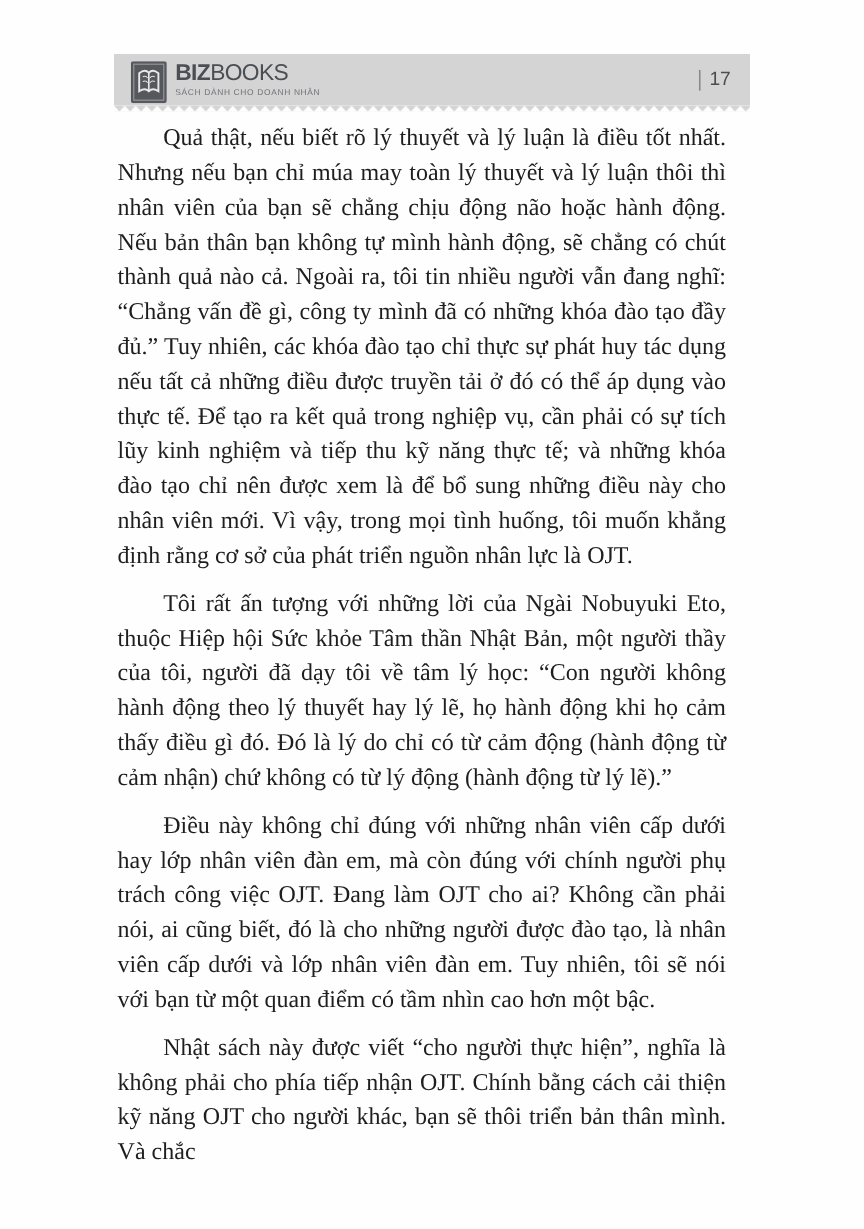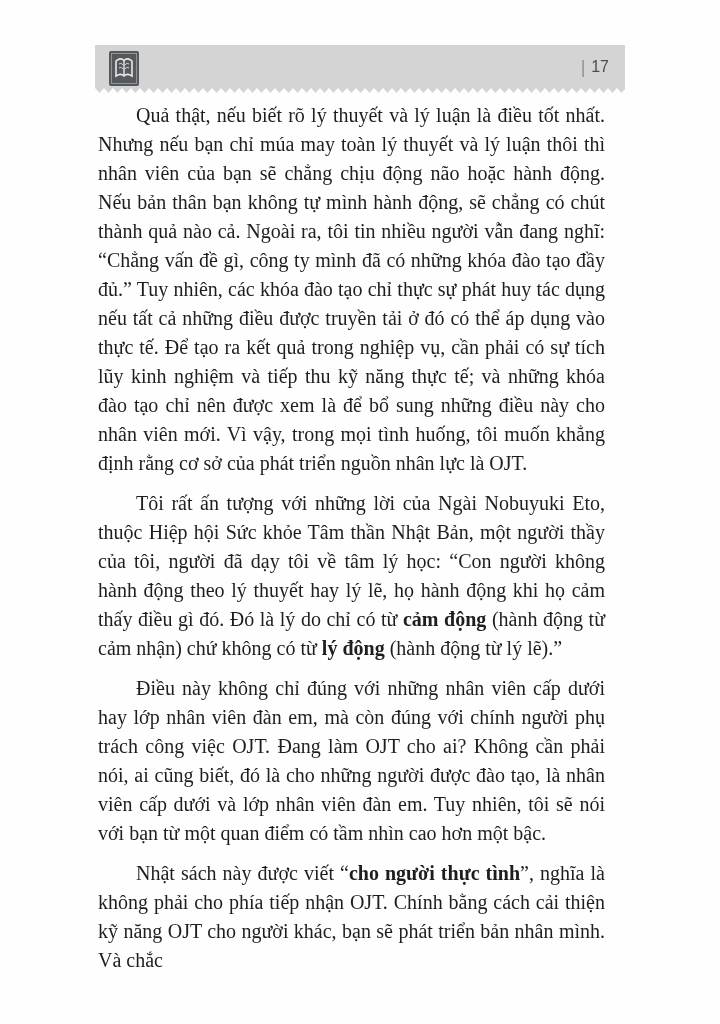--- a/index.html
+++ b/index.html
@@ -93,38 +93,42 @@
     width: 524px;
     color: #1e1e1e;
     font-size: 20px;
     line-height: 29px;
     text-align: justify;
   }
   .body-text p {
     margin: 0 17px 11px 0;
     text-indent: 38px;
   }
-  .body-text .b { font-weight: bold; }
+  .body-text .b { font-weight: normal; }
 </style>
 </head>
 <body>
 
 <div class="page">
 
   <header class="header-bar">
     <div class="brand">
       <span class="logo-icon">
         <svg width="30" height="35" viewBox="0 0 30 35" xmlns="http://www.w3.org/2000/svg">
           <rect x="0" y="0" width="30" height="35" rx="2" fill="#55585d"></rect>
           <rect x="2.5" y="2.5" width="25" height="30" fill="none" stroke="#c9c9c9" stroke-width="1" opacity="0.55"></rect>
           <path d="M7 10 C10 7.5 13 7.5 15 9.5 C17 7.5 20 7.5 23 10 L23 25 C20 23 17 23 15 25 C13 23 10 23 7 25 Z" fill="none" stroke="#e8e8e8" stroke-width="1.6"></path>
           <path d="M15 9.5 L15 25" stroke="#e8e8e8" stroke-width="1.4"></path>
           <path d="M10 13 C12 12 13 12.5 14 14 M10 17 C12 16 13 16.5 14 18 M16 14 C17 12.5 18 12 20 13 M16 18 C17 16.5 18 16 20 17" fill="none" stroke="#e8e8e8" stroke-width="0.9"></path>
         </svg>
       </span>
+      <div class="brand-text">
+        <div class="brand-name"><span class="biz">BIZ</span><span class="books">BOOKS</span></div>
+        <div class="tagline">SÁCH DÀNH CHO DOANH NHÂN</div>
+      </div>
     </div>
 
     <div class="page-num">
       <span class="pn-bar">|</span>
       <span>17</span>
     </div>
 
     <svg class="zigzag" xmlns="http://www.w3.org/2000/svg" preserveAspectRatio="none">
       <defs>
         <pattern id="zz" width="9" height="5" patternUnits="userSpaceOnUse">
@@ -132,16 +136,16 @@
         </pattern>
       </defs>
       <rect width="100%" height="5" fill="url(#zz)"></rect>
     </svg>
   </header>
 
   <main class="body-text">
       <p><span>Quả thật, nếu biết rõ lý thuyết và lý luận là điều tốt nhất. Nhưng nếu bạn chỉ múa may toàn lý thuyết và lý luận thôi thì nhân viên của bạn sẽ chẳng chịu động não hoặc hành động. Nếu bản thân bạn không tự mình hành động, sẽ chẳng có chút thành quả nào cả. Ngoài ra, tôi tin nhiều người vẫn đang nghĩ: “Chẳng vấn đề gì, công ty mình đã có những khóa đào tạo đầy đủ.” Tuy nhiên, các khóa đào tạo chỉ thực sự phát huy tác dụng nếu tất cả những điều được truyền tải ở đó có thể áp dụng vào thực tế. Để tạo ra kết quả trong nghiệp vụ, cần phải có sự tích lũy kinh nghiệm và tiếp thu kỹ năng thực tế; và những khóa đào tạo chỉ nên được xem là để bổ sung những điều này cho nhân viên mới. Vì vậy, trong mọi tình huống, tôi muốn khẳng định rằng cơ sở của phát triển nguồn nhân lực là OJT.</span></p>
       <p><span>Tôi rất ấn tượng với những lời của Ngài Nobuyuki Eto, thuộc Hiệp hội Sức khỏe Tâm thần Nhật Bản, một người thầy của tôi, người đã dạy tôi về tâm lý học: “Con người không hành động theo lý thuyết hay lý lẽ, họ hành động khi họ cảm thấy điều gì đó. Đó là lý do chỉ có từ </span><span class="b">cảm động</span><span> (hành động từ cảm nhận) chứ không có từ </span><span class="b">lý động</span><span> (hành động từ lý lẽ).”</span></p>
       <p><span>Điều này không chỉ đúng với những nhân viên cấp dưới hay lớp nhân viên đàn em, mà còn đúng với chính người phụ trách công việc OJT. Đang làm OJT cho ai? Không cần phải nói, ai cũng biết, đó là cho những người được đào tạo, là nhân viên cấp dưới và lớp nhân viên đàn em. Tuy nhiên, tôi sẽ nói với bạn từ một quan điểm có tầm nhìn cao hơn một bậc.</span></p>
-      <p><span>Nhật sách này được viết “</span><span class="b">cho người thực tình</span><span>”, nghĩa là không phải cho phía tiếp nhận OJT. Chính bằng cách cải thiện kỹ năng OJT cho người khác, bạn sẽ phát triển bản nhân mình. Và chắc</span></p>
+      <p><span>Nhật sách này được viết “</span><span class="b">cho người thực hiện</span><span>”, nghĩa là không phải cho phía tiếp nhận OJT. Chính bằng cách cải thiện kỹ năng OJT cho người khác, bạn sẽ thôi triển bản thân mình. Và chắc</span></p>
     </main>
 
 </div>
 
 </body></html>

